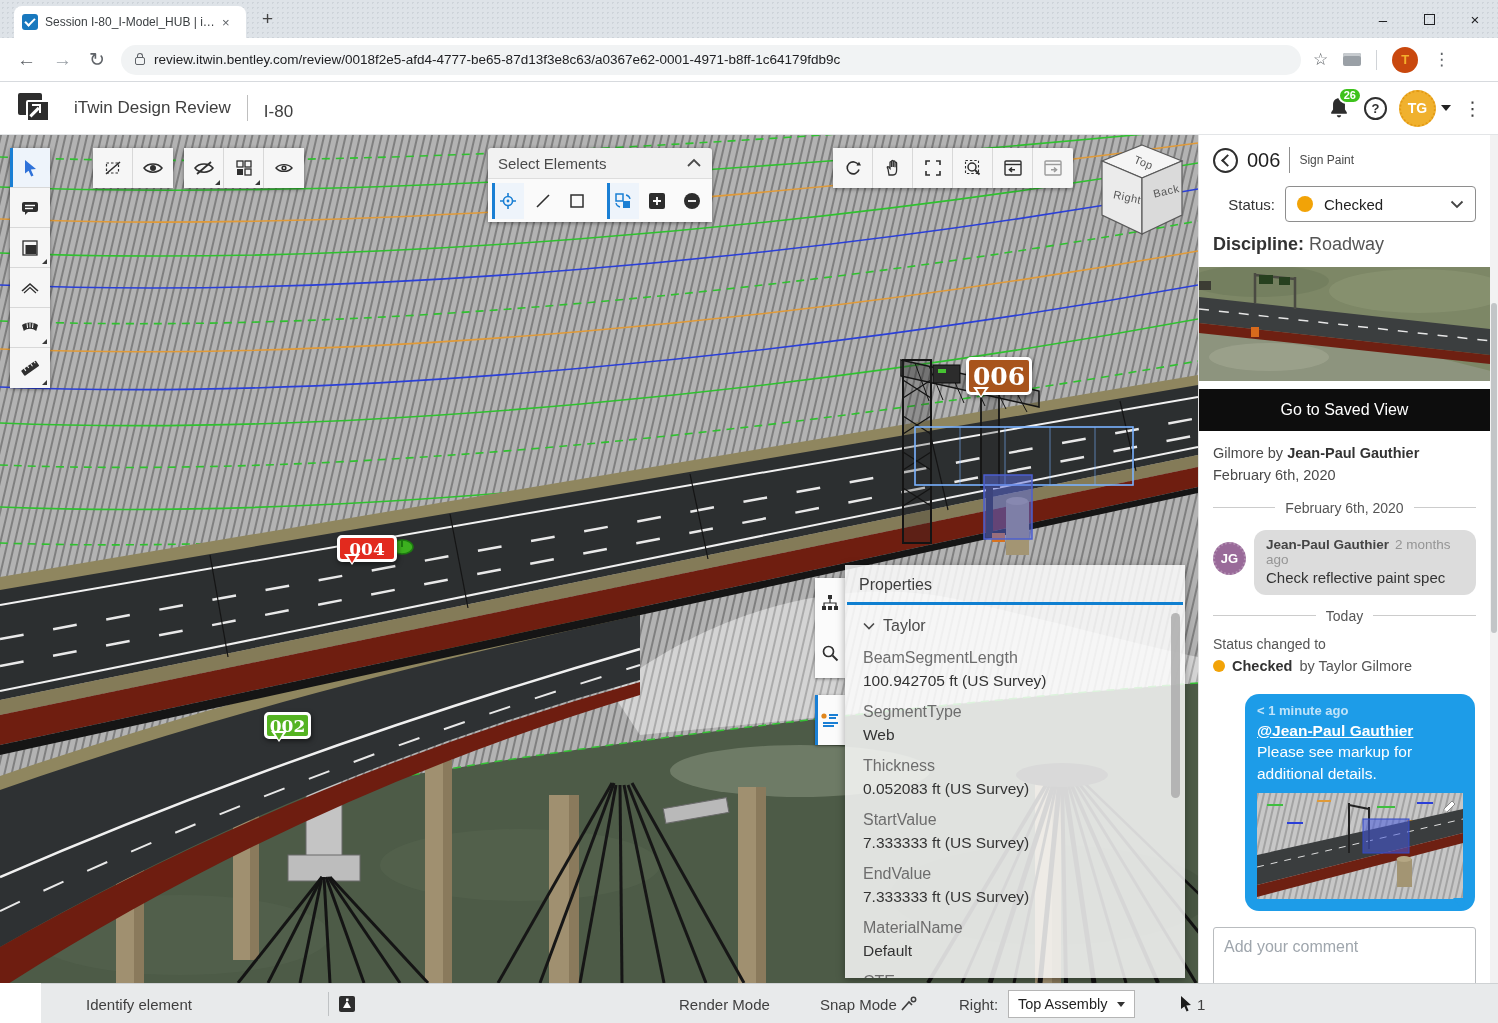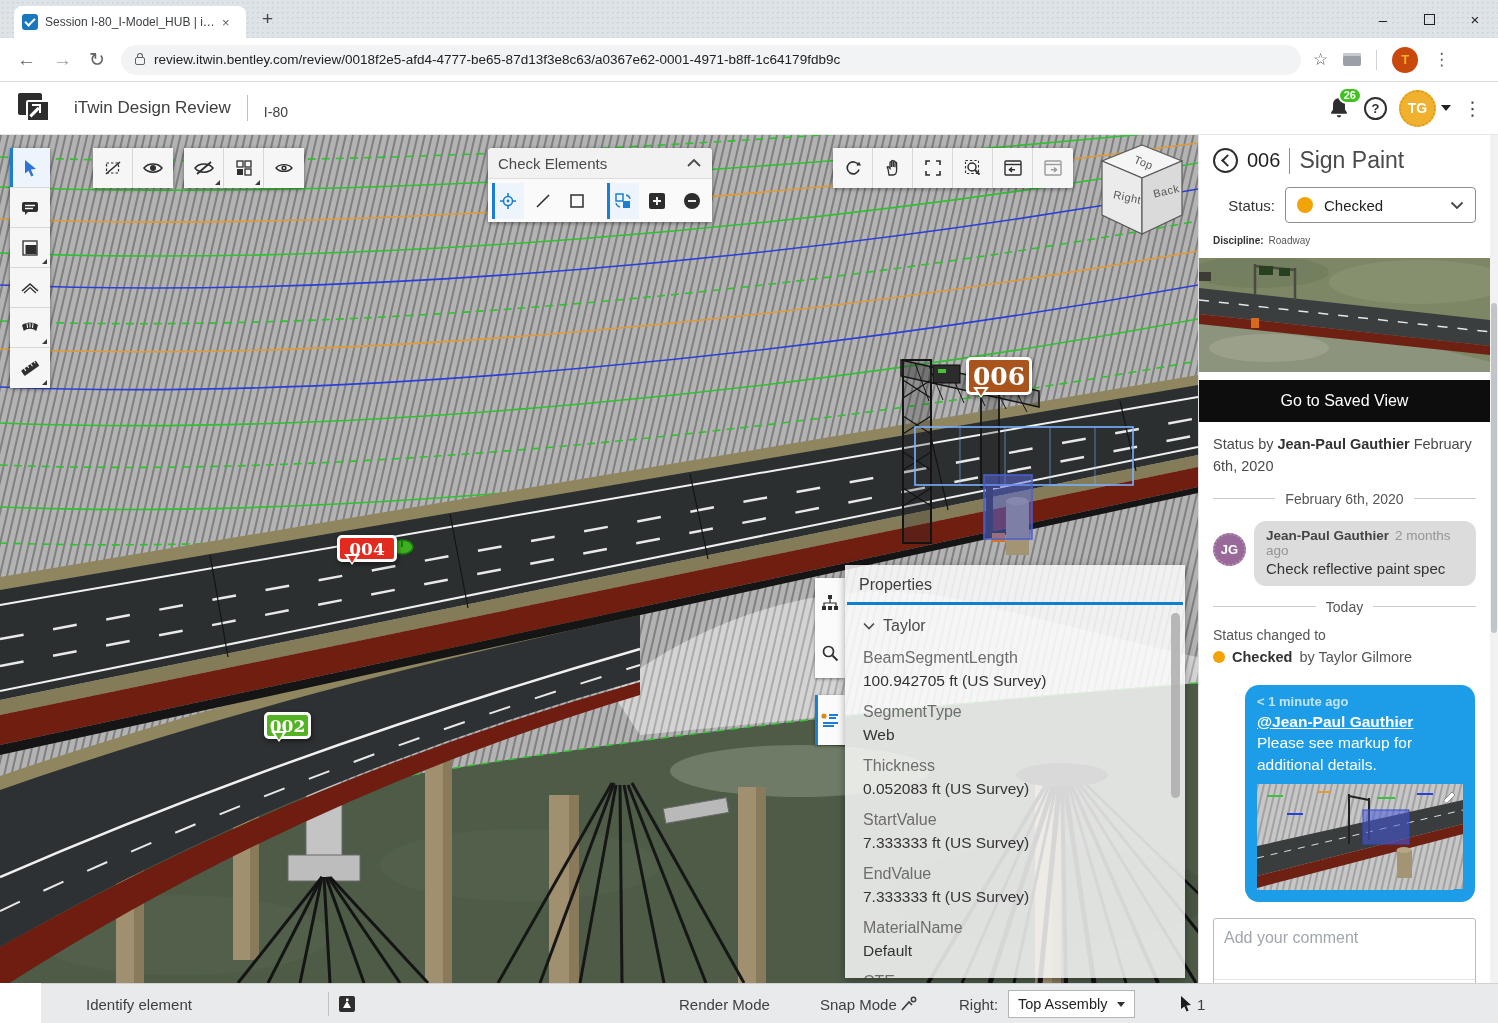--- a/index.html
+++ b/index.html
@@ -40,21 +40,21 @@
   
   #appheader { position:relative; height:53px; background:#fff; border-bottom:1px solid #e3e5e7; display:flex; align-items:center; }
   #logo { width:34px; height:34px; margin-left:18px; position:relative; flex:none; }
   #logo .sq1,#logo .sq2 { position:absolute; width:24px; height:22px; background:#2d2d2d; border-radius:2px; }
   #logo .sq1 { left:0; top:2px; }
   #logo .sq2 { left:8px; top:9px; border:2px solid #fff; }
   #logo .arrow { position:absolute; left:14px; top:13px; width:9px; height:9px; border-top:2.5px solid #fff; border-right:2.5px solid #fff; }
   #logo .arrow::after{ content:""; position:absolute; right:0px; top:-1px; width:12px; height:2.5px; background:#fff; transform:rotate(-45deg) translate(-3px,5px); }
   .app-title { font-size:17px; color:#404040; margin-left:22px; }
   .hdr-div { width:1px; height:26px; background:#bfbfbf; margin:0 16px; }
-  .proj { font-size:14px; color:#404040;margin-top:8px; }
+  .proj { font-size:17px; color:#404040;margin-top:8px; }
   #hdr-right { margin-left:auto; display:flex; align-items:center; gap:12px; margin-right:16px; }
   .bell-wrap { position:relative; width:26px; height:26px; }
   .badge { position:absolute; right:-10px; top:-8px; background:#3ec21c; color:#fff; font-size:11px; font-weight:bold;
     border:2px solid #fff; border-radius:9px; padding:0 4px; line-height:13px; }
   .help-circ { width:23px; height:23px; border:2px solid #2f2f2f; border-radius:50%; color:#2f2f2f;
     font-size:13px; font-weight:bold; display:flex; align-items:center; justify-content:center; }
   .tg-avatar { width:37px; height:37px; border-radius:50%; background:#f0b12e; border:2px dotted #e39a13; color:#fff;
     font-size:14px; font-weight:bold; display:flex; align-items:center; justify-content:center; }
   .caret-down { width:0; height:0; border:5px solid transparent; border-top:6px solid #222; margin-top:5px; }
 
@@ -109,27 +109,27 @@
   .pfield .pv { font-size:15.5px; color:#333; }
   #props .p-scroll { position:absolute; right:5px; top:48px; width:9px; height:185px; background:#a9a9a9; border-radius:5px; opacity:.8; }
 
   
   #sidebar { position:absolute; left:1198px; top:135px; width:292px; height:848px; background:#fff; border-left:1px solid #e2e2e2; overflow:hidden; padding:0 14px; }
   .sb-head { margin-top:12px; display:flex; align-items:center; gap:9px; }
   .back-circ { width:25px; height:25px; border:2px solid #2f2f2f; border-radius:50%; flex:none; position:relative; }
   .back-circ::after { content:""; position:absolute; left:8px; top:6px; width:7px; height:7px; border-left:2px solid #2f2f2f; border-bottom:2px solid #2f2f2f; transform:rotate(45deg); }
   .issue-id { font-size:20px; color:#1f1f1f; }
   .sb-vdiv { width:1px; height:26px; background:#8f8f8f; }
-  .issue-title { font-size:23px; color:#4a4a4a; }
+  .issue-title { font-size:12px; color:#4a4a4a; }
   .status-row { margin-top:13px; display:flex; align-items:center; gap:10px; }
   .status-row .lbl { width:62px; text-align:right; font-size:15px; color:#333; }
   .status-select { flex:1; height:36px; border:1px solid #8e8e8e; border-radius:4px; display:flex; align-items:center; padding:0 11px; gap:11px; background:#fff; }
   .dot-orange { width:16px; height:16px; border-radius:50%; background:#f2a307; flex:none; }
   .status-select .val { font-size:15px; color:#222; flex:1; }
-  .disc-row { margin-top:12px; font-size:10px; color:#333; padding-left:0px; }
+  .disc-row { margin-top:12px; font-size:18px; color:#333; padding-left:0px; }
   .disc-row .dv { color:#555; margin-left:5px; }
   .savedview { margin:12px -14px 0; display:block; }
   .gotoview { margin:8px -14px; height:42px; background:#0d0d0d; color:#fff; font-size:16px; display:flex; align-items:center; justify-content:center; }
   .created { margin-top:12px; font-size:14.5px; color:#4a4a4a; line-height:1.5; }
   .created b { color:#333; }
   .divider { margin-top:13px; display:flex; align-items:center; gap:10px; color:#555; font-size:14px; }
   .divider::before,.divider::after { content:""; flex:1; height:1px; background:#ccc; }
   .comment-row { margin-top:14px; display:flex; gap:8px; align-items:flex-start; }
   .jg-avatar { width:33px; height:33px; border-radius:50%; background:#996a99; border:2px dotted #b08cb0; color:#fff; font-size:13px; font-weight:bold;
     display:flex; align-items:center; justify-content:center; flex:none; margin-top:12px; }
@@ -450,21 +450,21 @@
       <svg width="22" height="20" viewBox="0 0 22 20">
           <path d="M3,10 C6.5,5.5 15.5,5.5 19,10 C15.5,14.5 6.5,14.5 3,10 Z" fill="none" stroke="#2f2f2f" stroke-width="1.4"></path>
           <circle cx="11" cy="10" r="2.6" fill="#2f2f2f"></circle>
           <circle cx="11" cy="10" r="1" fill="#fff"></circle>
         </svg>
     </div>
   </div>
 
   <div id="select-panel">
     <div class="sp-head">
-      <span class="sp-title">Check Elements</span>
+      <span class="sp-title">Select Elements</span>
       <svg width="16" height="10" viewBox="0 0 16 10">
           <path d="M2,8 L8,2 L14,8" fill="none" stroke="#4a4a4a" stroke-width="1.8"></path>
         </svg>
     </div>
     <div class="sp-tools">
       <div class="sbtn active">
         <svg width="20" height="20" viewBox="0 0 20 20">
             <circle cx="10" cy="10" r="4.5" fill="none" stroke="#1a7fd4" stroke-width="1.6"></circle>
             <circle cx="10" cy="10" r="1.4" fill="#1a7fd4"></circle>
             <path d="M10,2 v3 M10,15 v3 M2,10 h3 M15,10 h3" stroke="#1a7fd4" stroke-width="1.6"></path>
@@ -664,21 +664,21 @@
     <line x1="0" y1="42" x2="292" y2="74" stroke="#e6e6e6" stroke-width="1.5" stroke-dasharray="10 10"></line>
     <path d="M56,36 V6 M96,42 V10 M56,8 L96,12" stroke="#4a4a42" stroke-width="2.5" fill="none"></path>
     <rect x="60" y="8" width="14" height="9" fill="#27401f"></rect>
       <rect x="80" y="10" width="11" height="8" fill="#27401f"></rect>
     <rect x="130,18" y="14" width="12" height="9" fill="#3c3c34"></rect>
     <rect x="52" y="60" width="8" height="10" fill="#d86a1c"></rect>
   </svg>
   <div class="gotoview">Go to Saved View</div>
 
   <div class="created">
-    <span>Status by</span> <b>Jean-Paul Gauthier</b> <span>February 6th, 2020</span>
+    <span>Gilmore by</span> <b>Jean-Paul Gauthier</b> <span>February 6th, 2020</span>
   </div>
 
   <div class="divider">
       <span>February 6th, 2020</span>
     </div>
 
   <div class="comment-row">
     <div class="jg-avatar">JG</div>
     <div class="gray-bubble">
       <div class="gb-head"><b>Jean-Paul Gauthier</b><span class="t">2 months ago</span></div>

